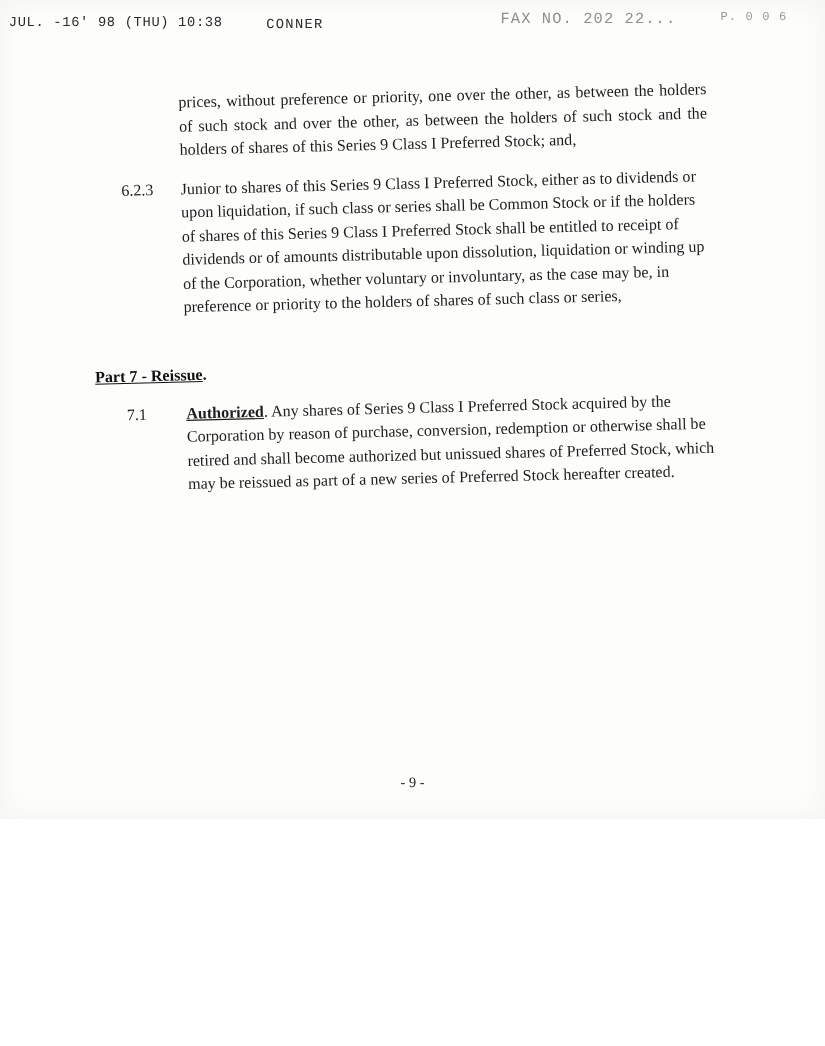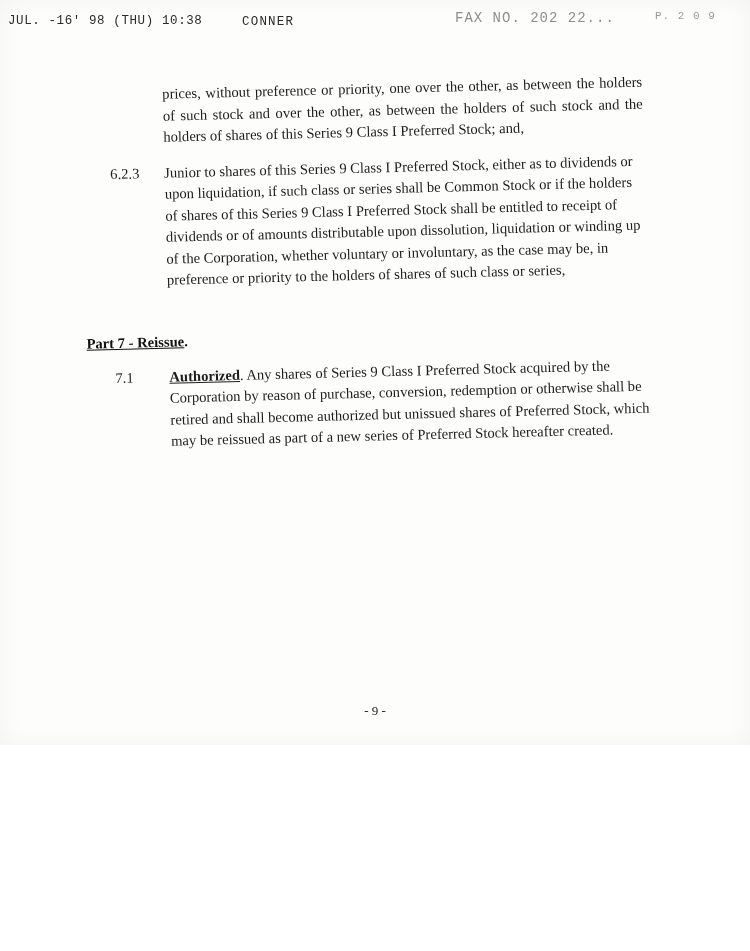--- a/index.html
+++ b/index.html
@@ -139,21 +139,21 @@
 </style>
 </head>
 <body>
 
 <div class="page">
 
   <div class="faxline">
     <span class="stamp-date">JUL. -16' 98 (THU) 10:38</span>
     <span class="stamp-name">CONNER</span>
     <span class="stamp-num">FAX NO. 202 22...</span>
-    <span class="stamp-page">P. 2 0 9</span>
+    <span class="stamp-page">P. 0 0 6</span>
   </div>
 
   <div class="bodywrap">
 
     <p class="para continued">prices, without preference or priority, one over the other, as between the holders of such stock and over the other, as between the holders of such stock and the holders of shares of this Series 9 Class I Preferred Stock; and,</p>
 
     <div class="numbered">
       <span class="num">6.2.3</span>
       <span class="para">Junior to shares of this Series 9 Class I Preferred Stock, either as to dividends or upon liquidation, if such class or series shall be Common Stock or if the holders of shares of this Series 9 Class I Preferred Stock shall be entitled to receipt of dividends or of amounts distributable upon dissolution, liquidation or winding up of the Corporation, whether voluntary or involuntary, as the case may be, in preference or priority to the holders of shares of such class or series,</span>
     </div>

